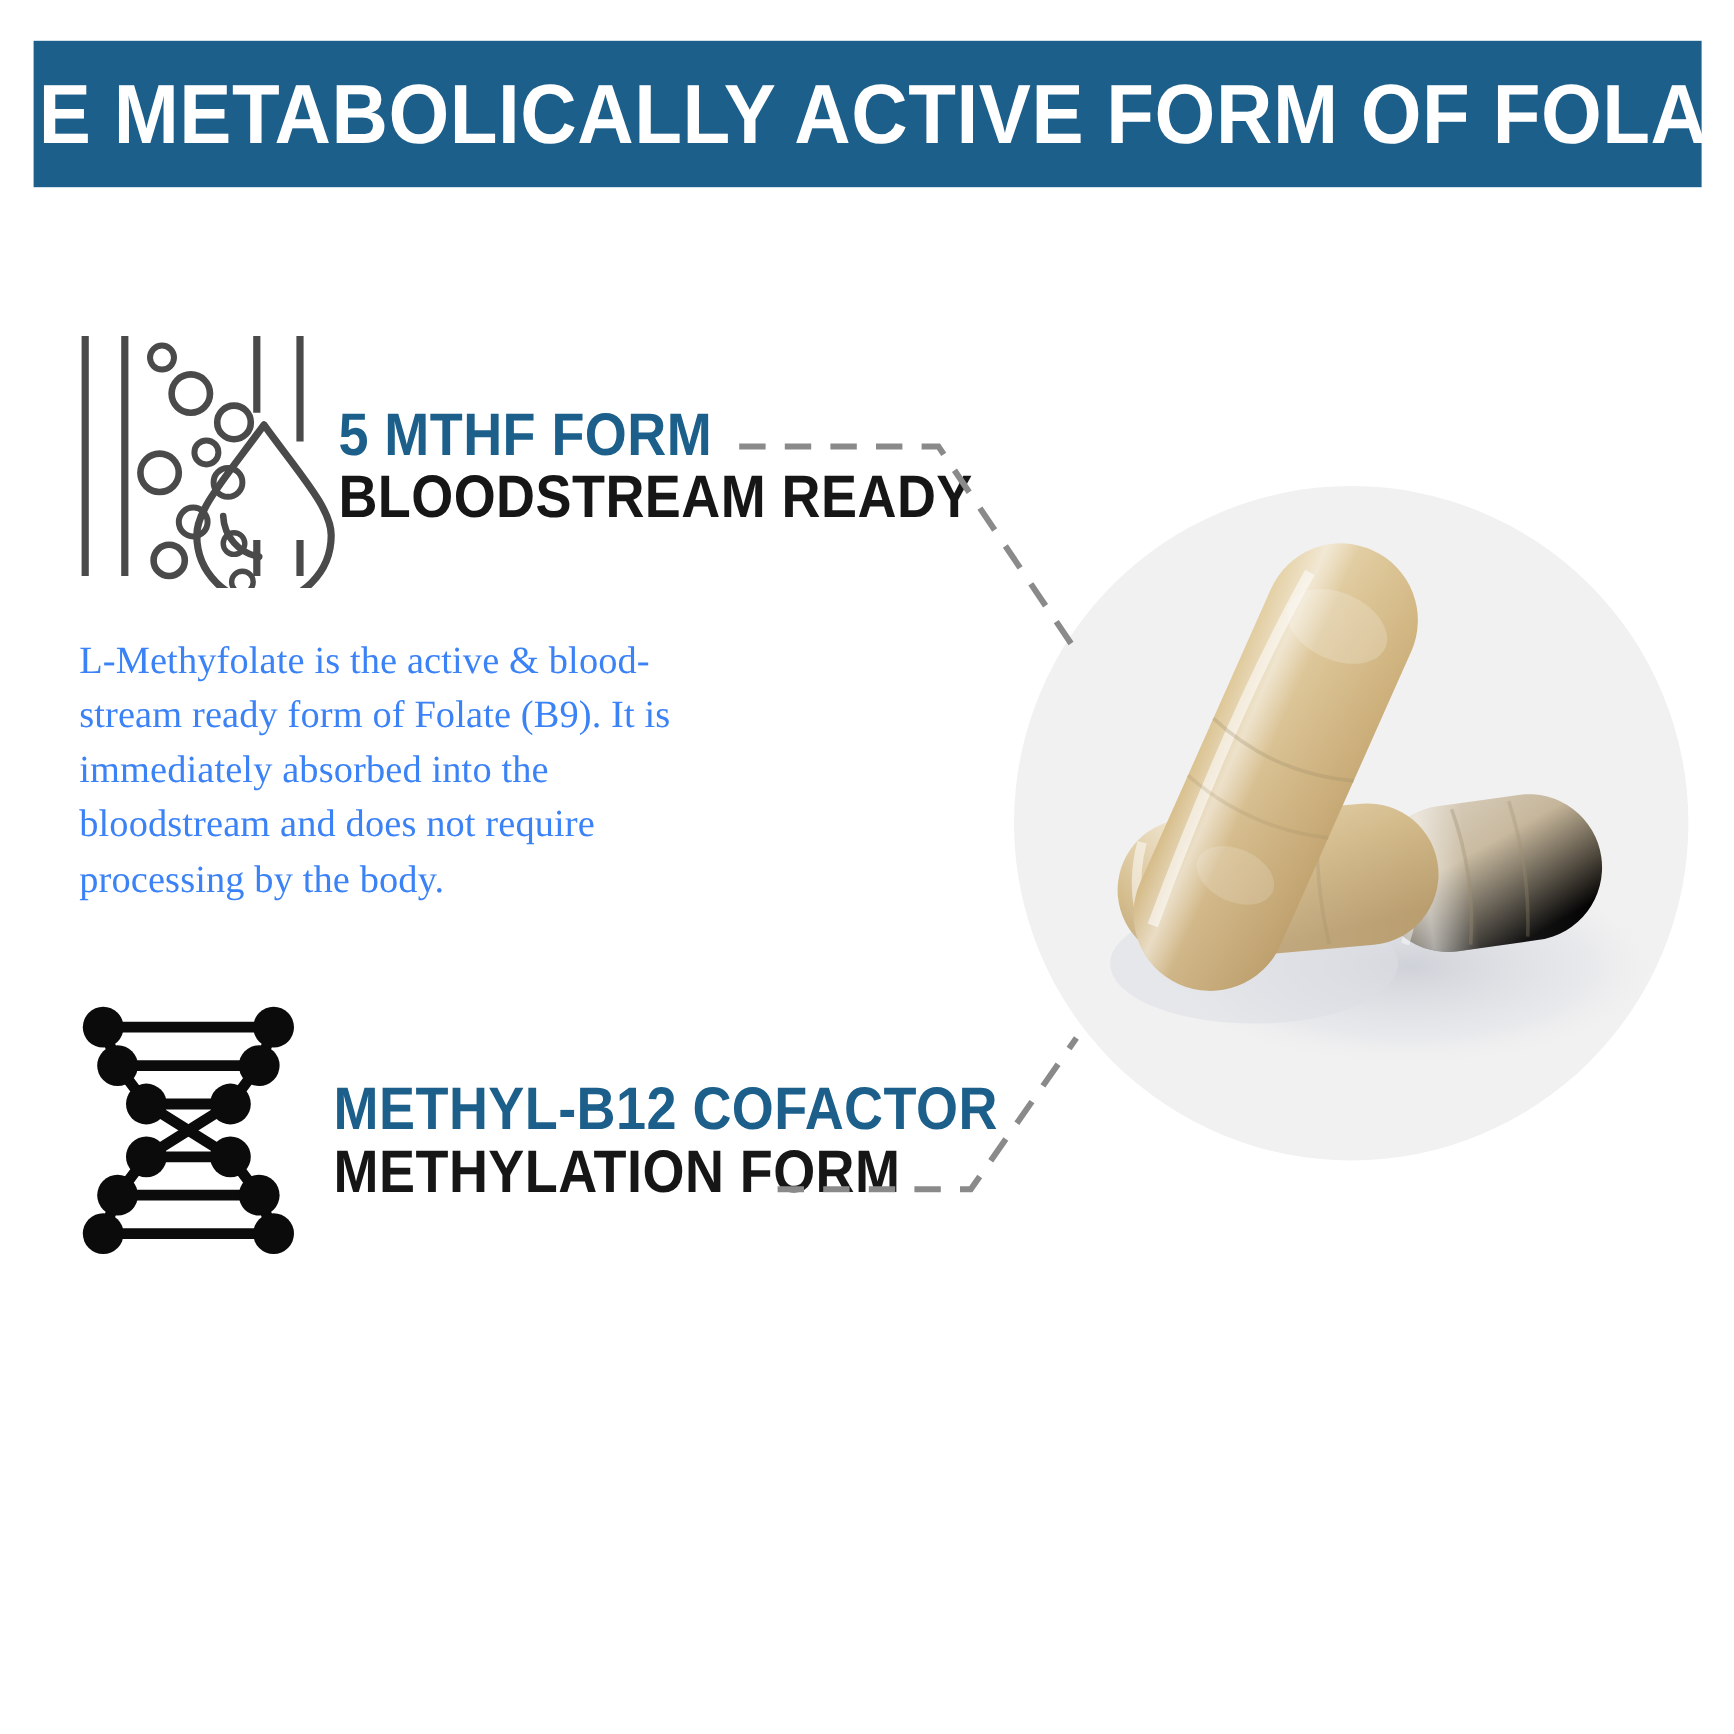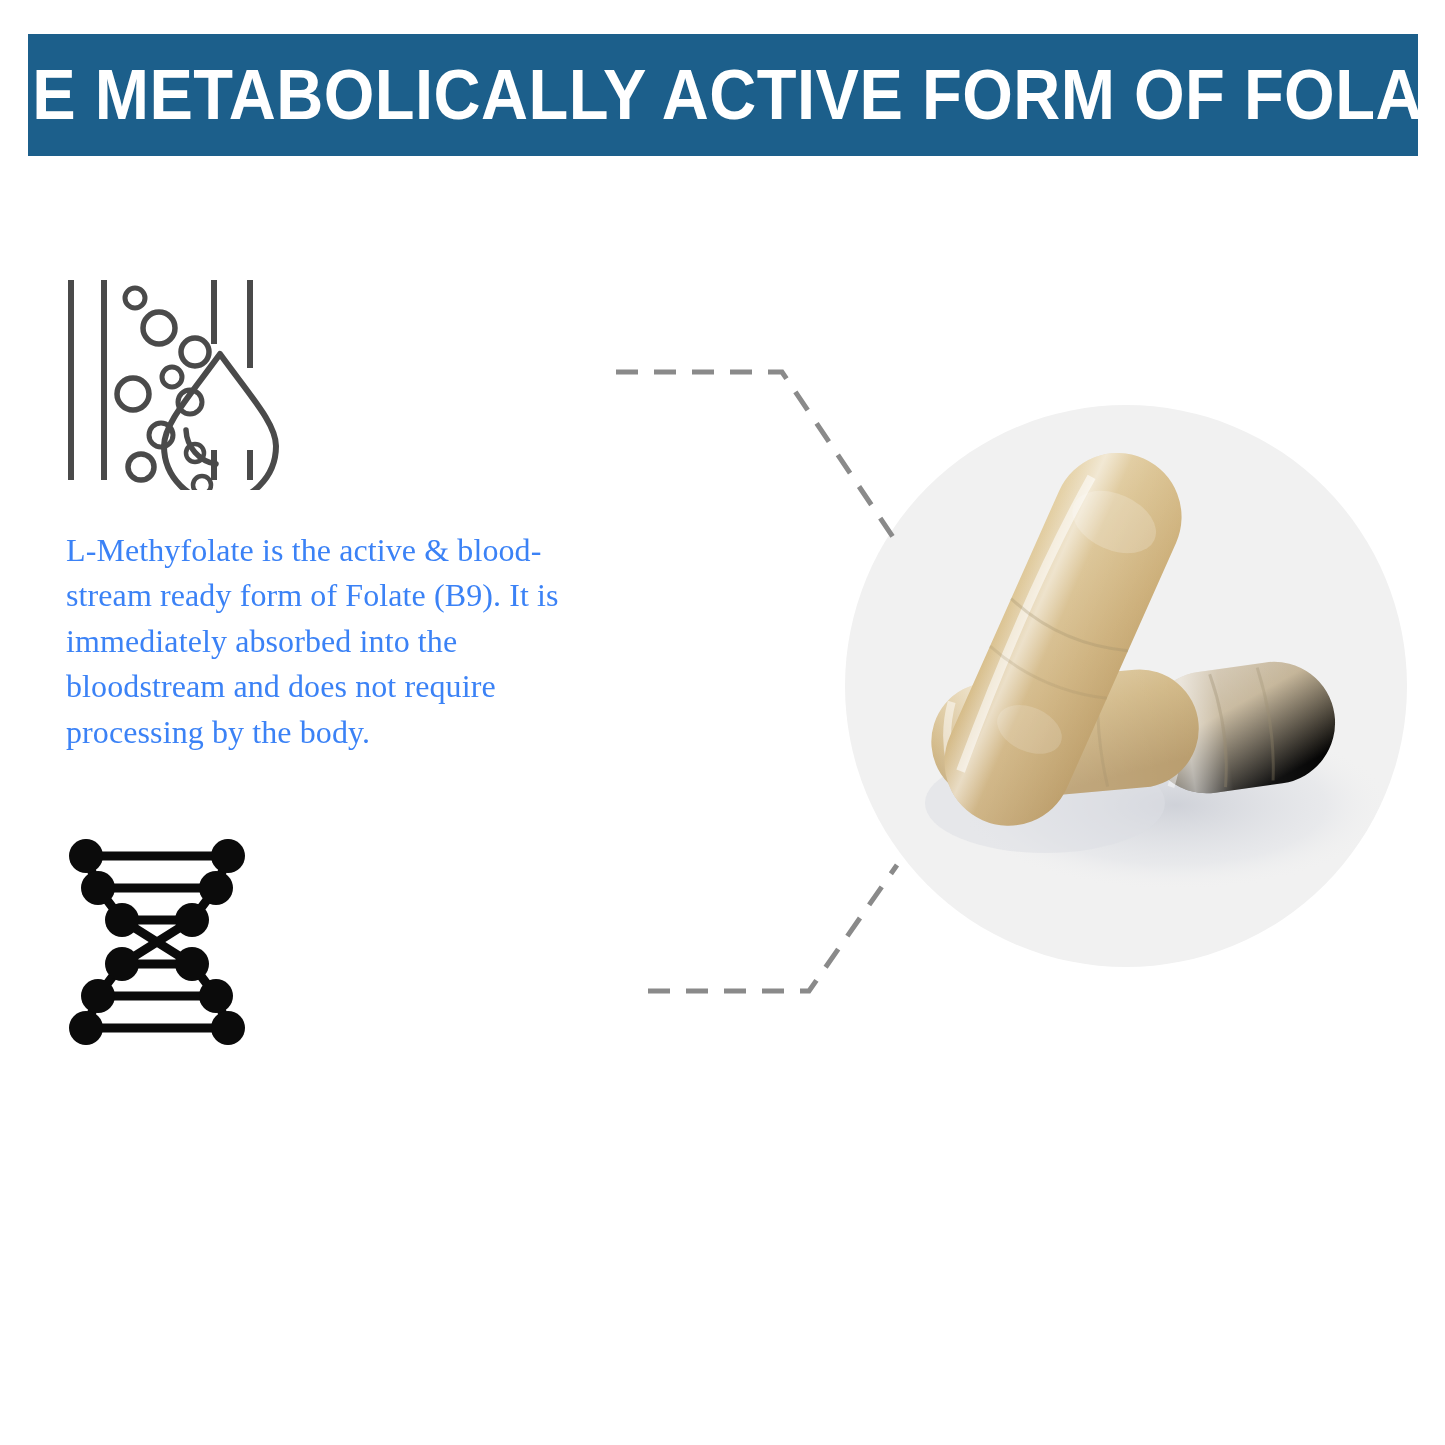--- a/index.html
+++ b/index.html
@@ -202,20 +202,24 @@
       <circle cx="79" cy="195" r="13" stroke-width="5.5"></circle>
       <circle cx="140" cy="213" r="9" stroke-width="4.5"></circle>
     </g>
 
     <g>
       <path d="M158 82 C 190 126 214 152 214 174 A 56 56 0 0 1 102 174 C 102 152 126 126 158 82 Z" stroke="#4a4a4a" stroke-width="6" fill="none" stroke-linejoin="round"></path>
       <path d="M124 158 a 36 36 0 0 0 30 34" stroke="#4a4a4a" stroke-width="5.5" fill="none" stroke-linecap="round"></path>
     </g>
   </svg>
 
+  <div class="head-row" style="left:282px; top:336px;">
+    <div class="head-blue">5 MTHF FORM</div>
+    <div class="head-black">BLOODSTREAM READY</div>
+  </div>
 
   <div class="body-text" style="left:66px; top:528px; width:620px;">L-Methyfolate is the active &amp; blood-
 stream ready form of Folate (B9). It is
 immediately absorbed into the
 bloodstream and does not require
 processing by the body.</div>
 
   <svg class="icon-svg" style="left:62px; top:838px;" width="190" height="208" viewBox="0 0 190 208">
     <g stroke="#0b0b0b" stroke-width="9" stroke-linecap="round" fill="none">
 
@@ -244,20 +248,24 @@
       <circle cx="130" cy="82" r="17"></circle>
       <circle cx="60" cy="126" r="17"></circle>
       <circle cx="130" cy="126" r="17"></circle>
       <circle cx="36" cy="158" r="17"></circle>
       <circle cx="154" cy="158" r="17"></circle>
       <circle cx="24" cy="190" r="17"></circle>
       <circle cx="166" cy="190" r="17"></circle>
     </g>
   </svg>
 
+  <div class="head-row" style="left:278px; top:898px;">
+    <div class="head-blue">METHYL-B12 COFACTOR</div>
+    <div class="head-black">METHYLATION FORM</div>
+  </div>
 
 
   <svg class="overlay" viewBox="0 0 1445 1445">
 
     <path d="M616 372 L 782 372 L 893 537" fill="none" stroke="#8a8a8a" stroke-width="5" stroke-dasharray="22 16" stroke-linecap="butt"></path>
 
     <path d="M648 991 L 809 991 L 897 865" fill="none" stroke="#8a8a8a" stroke-width="5" stroke-dasharray="22 16" stroke-linecap="butt"></path>
   </svg>
 
 </div>

